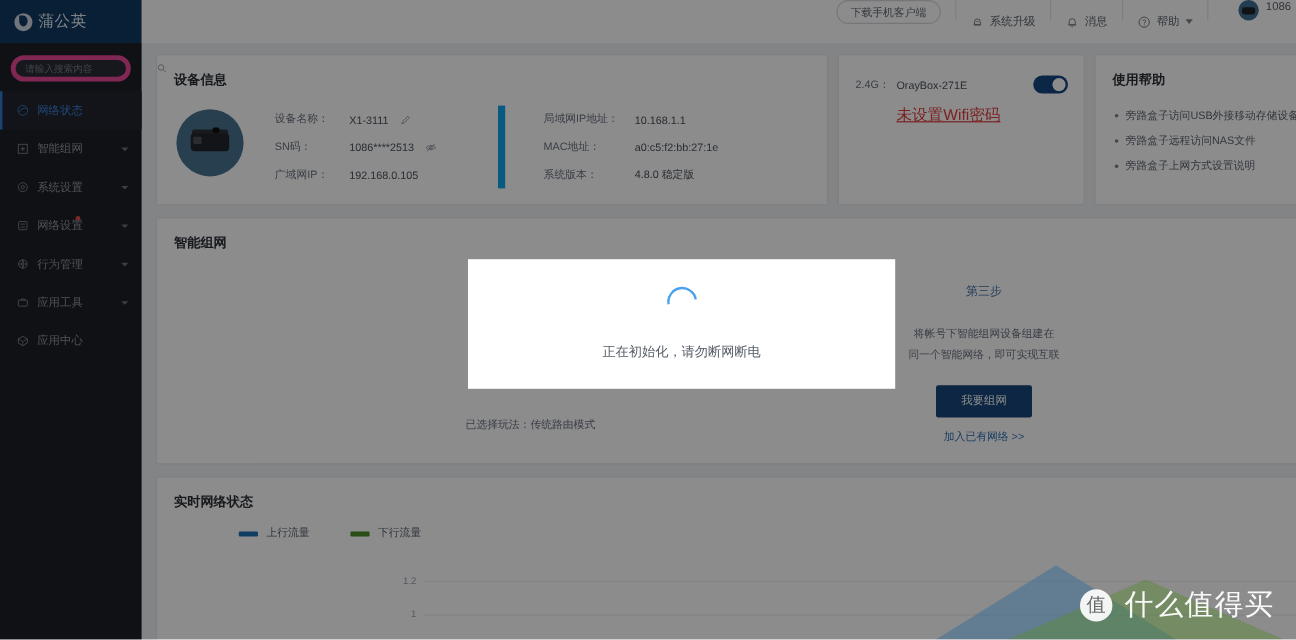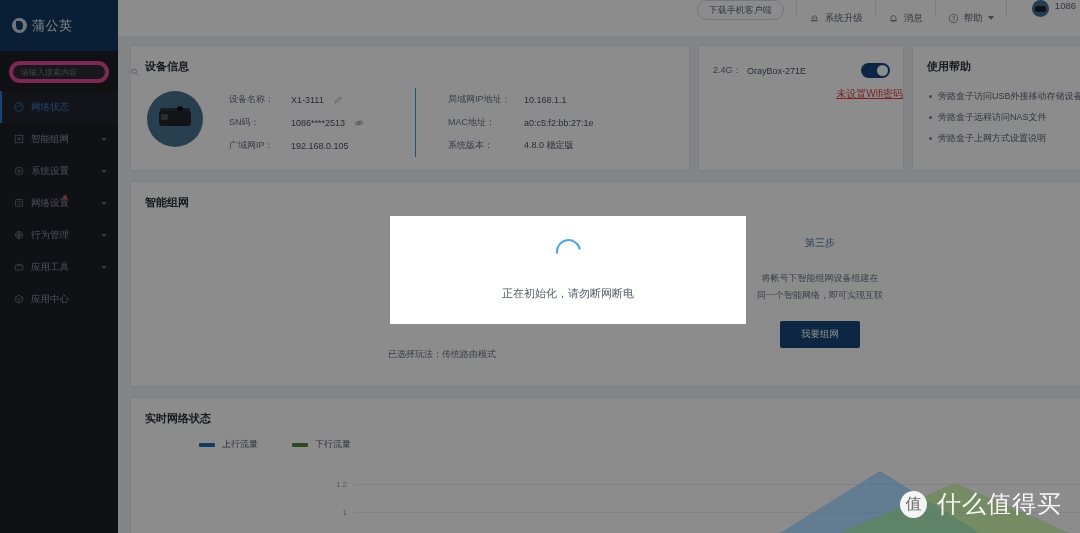--- a/index.html
+++ b/index.html
@@ -19,21 +19,21 @@
   }
 
   
   .sidebar {
     position: absolute; left: 0; top: 0;
     width: 118px; height: 533px;
     background: #1d1f26;
     z-index: 10;
   }
   .logo-bar {
-    height: 51px; background: #123a63;
+    height: 36px; background: #123a63;
     display: flex; align-items: center; gap: 5px;
     padding-left: 12px;
   }
   .logo-mark {
     width: 15px; height: 15px; border-radius: 50%;
     background: #cfd8e2; position: relative; flex: none;
   }
   .logo-mark::after {
     content: ""; position: absolute; left: 4px; top: 2.5px;
     width: 7px; height: 9px; border-radius: 0 50% 50% 50%;
@@ -146,21 +146,21 @@
   .dev-img .box::before {
     content: ""; position: absolute; left: 2px; top: 3px;
     width: 7px; height: 6px; background: #4d5158; border-radius: 1px;
   }
   .dev-img .box::after {
     content: ""; position: absolute; right: 8px; top: -5px;
     width: 6px; height: 5px; border-radius: 50%; background: #0d0f12;
   }
   .dev-cols { display: flex; margin-left: 26px; }
   .dev-col { width: 186px; }
-  .dev-col.sep { border-left: 1px solid #0ea5e9; padding-left: 32px; width: 230px; }
+  .dev-col.sep { border-left: 6px solid #0ea5e9; padding-left: 32px; width: 230px; }
   .dev-row {
     display: flex; align-items: center;
     font-size: 9px; color: #6a7180; height: 23px;
   }
   .dev-k { width: 62px; flex: none; }
   .dev-v { color: #4a515d; }
   .pen-ico, .eye-ico { width: 10px; height: 10px; margin-left: 9px; flex: none; }
 
   
   #card-wifi { left: 580px; top: 9px; width: 206px; height: 126px; }
@@ -173,22 +173,22 @@
   .toggle {
     width: 29px; height: 15px; border-radius: 8px;
     background: #17487f; position: relative; margin-right: 13px;
     flex: none; cursor: pointer;
   }
   .toggle::after {
     content: ""; position: absolute; right: 2px; top: 2px;
     width: 11px; height: 11px; border-radius: 50%; background: #fff;
   }
   .wifi-warn {
-    font-size: 10px; color: #e13c3c; text-decoration: underline;
-    padding: 9px 0 0 48px; cursor: pointer; text-align: right;
+    font-size: 13px; color: #e13c3c; text-decoration: underline;
+    padding: 9px 0 0 48px; cursor: pointer;
   }
 
   
   #card-help { left: 794px; top: 9px; width: 220px; height: 126px; }
   .help-list { padding: 12px 0 0 16px; }
   .help-li {
     display: flex; align-items: center; gap: 6px;
     font-size: 9px; color: #5d6470; height: 21px;
     white-space: nowrap; cursor: pointer;
   }
@@ -475,20 +475,21 @@
 
         <div class="dashes"></div>
 
         <div class="step">
           <div class="step-head">第三步</div>
           <div class="step-desc">
             <div>将帐号下智能组网设备组建在</div>
             <div>同一个智能网络，即可实现互联</div>
           </div>
           <div class="step-btn">我要组网</div>
+          <div class="step-link">加入已有网络 &gt;&gt;</div>
         </div>
       </div>
     </div>
 
     <div class="card" id="card-chart">
       <div class="card-title">实时网络状态</div>
 
       <div class="legend">
         <div class="lg">
           <span class="lg-bar" style="background:#1f6fb5"></span>

